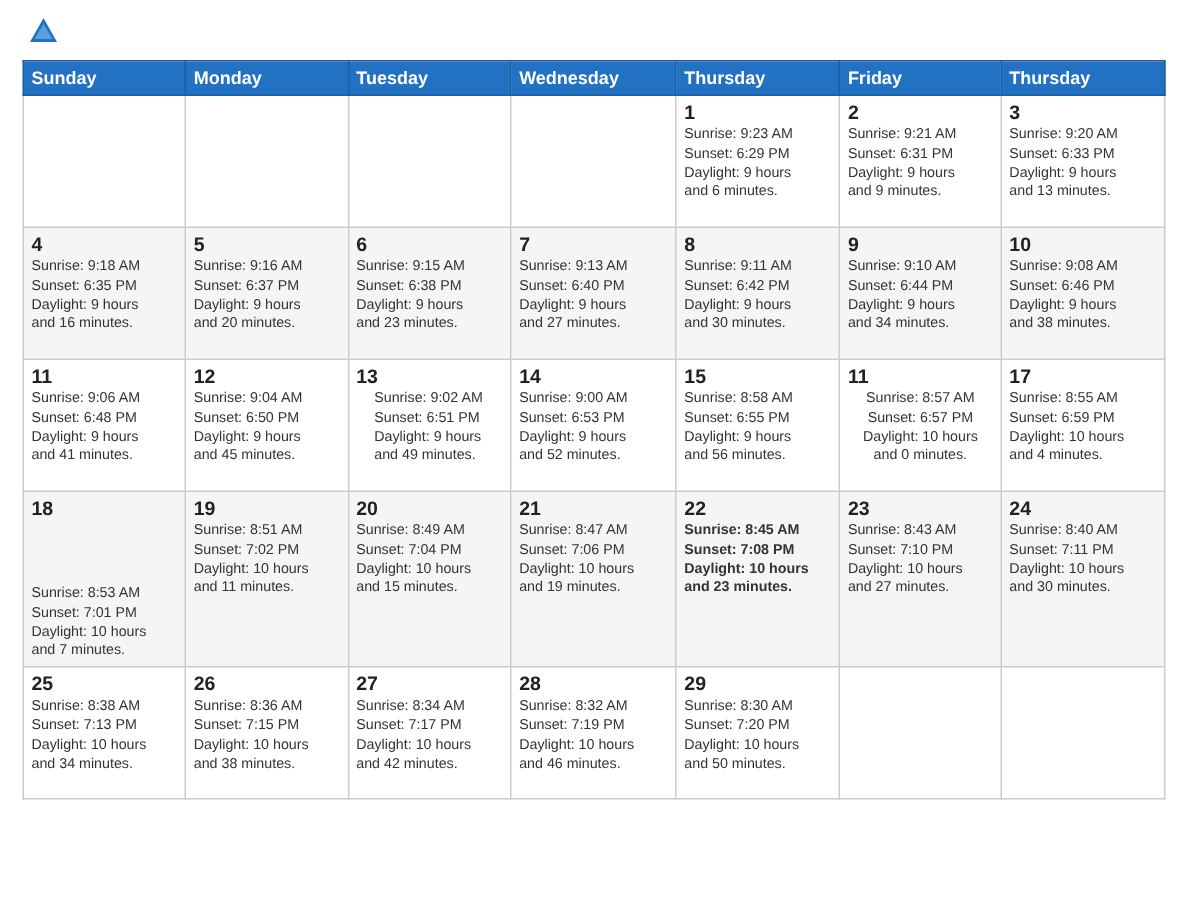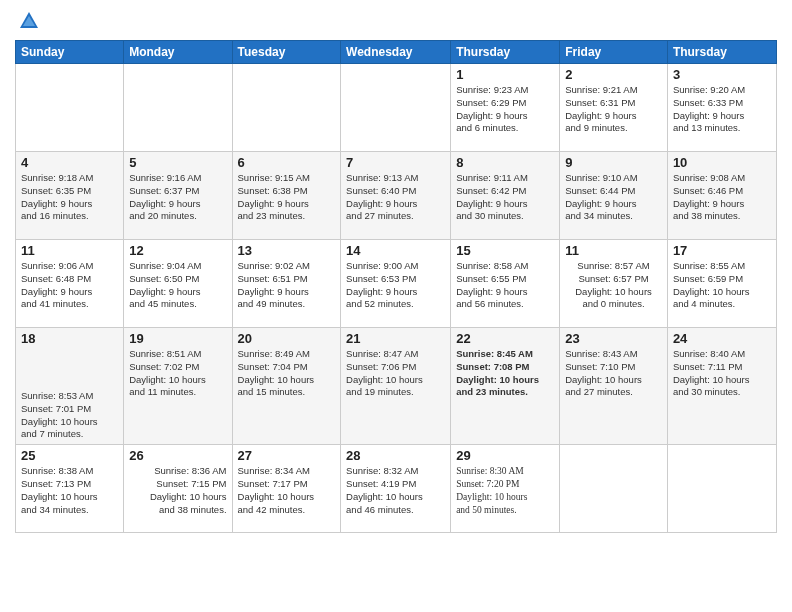--- a/index.html
+++ b/index.html
@@ -219,21 +219,21 @@
           </td>
           <td>
             <div class="day-number">12</div>
             <div class="day-info" style="white-space: pre-line;">Sunrise: 9:04 AM
 Sunset: 6:50 PM
 Daylight: 9 hours
 and 45 minutes.</div>
           </td>
           <td>
             <div class="day-number">13</div>
-            <div class="day-info" style="white-space: pre-line;">Sunrise: 9:02 AM
+            <div class="day-info" style="white-space: pre-line; margin-left: 12px;">Sunrise: 9:02 AM
 Sunset: 6:51 PM
 Daylight: 9 hours
 and 49 minutes.</div>
           </td>
           <td>
             <div class="day-number">14</div>
             <div class="day-info" style="white-space: pre-line;">Sunrise: 9:00 AM
 Sunset: 6:53 PM
 Daylight: 9 hours
 and 52 minutes.</div>
@@ -314,42 +314,42 @@
         <tr>
           <td>
             <div class="day-number">25</div>
             <div class="day-info" style="white-space: pre-line;">Sunrise: 8:38 AM
 Sunset: 7:13 PM
 Daylight: 10 hours
 and 34 minutes.</div>
           </td>
           <td>
             <div class="day-number">26</div>
-            <div class="day-info" style="white-space: pre-line; text-align: right;">Sunrise: 8:36 AM
+            <div class="day-info" style="white-space: pre-line;">Sunrise: 8:36 AM
 Sunset: 7:15 PM
 Daylight: 10 hours
 and 38 minutes.</div>
           </td>
           <td>
             <div class="day-number">27</div>
             <div class="day-info" style="white-space: pre-line;">Sunrise: 8:34 AM
 Sunset: 7:17 PM
 Daylight: 10 hours
 and 42 minutes.</div>
           </td>
           <td>
             <div class="day-number">28</div>
             <div class="day-info" style="white-space: pre-line;">Sunrise: 8:32 AM
-Sunset: 4:19 PM
+Sunset: 7:19 PM
 Daylight: 10 hours
 and 46 minutes.</div>
           </td>
           <td>
             <div class="day-number">29</div>
-            <div class="day-info" style="white-space: pre-line; font-family: Liberation Serif, serif;">Sunrise: 8:30 AM
+            <div class="day-info" style="white-space: pre-line;">Sunrise: 8:30 AM
 Sunset: 7:20 PM
 Daylight: 10 hours
 and 50 minutes.</div>
           </td>
           <td class="empty-cell"></td>
           <td class="empty-cell"></td>
         </tr>
       </tbody>
   </table>
 </div>

